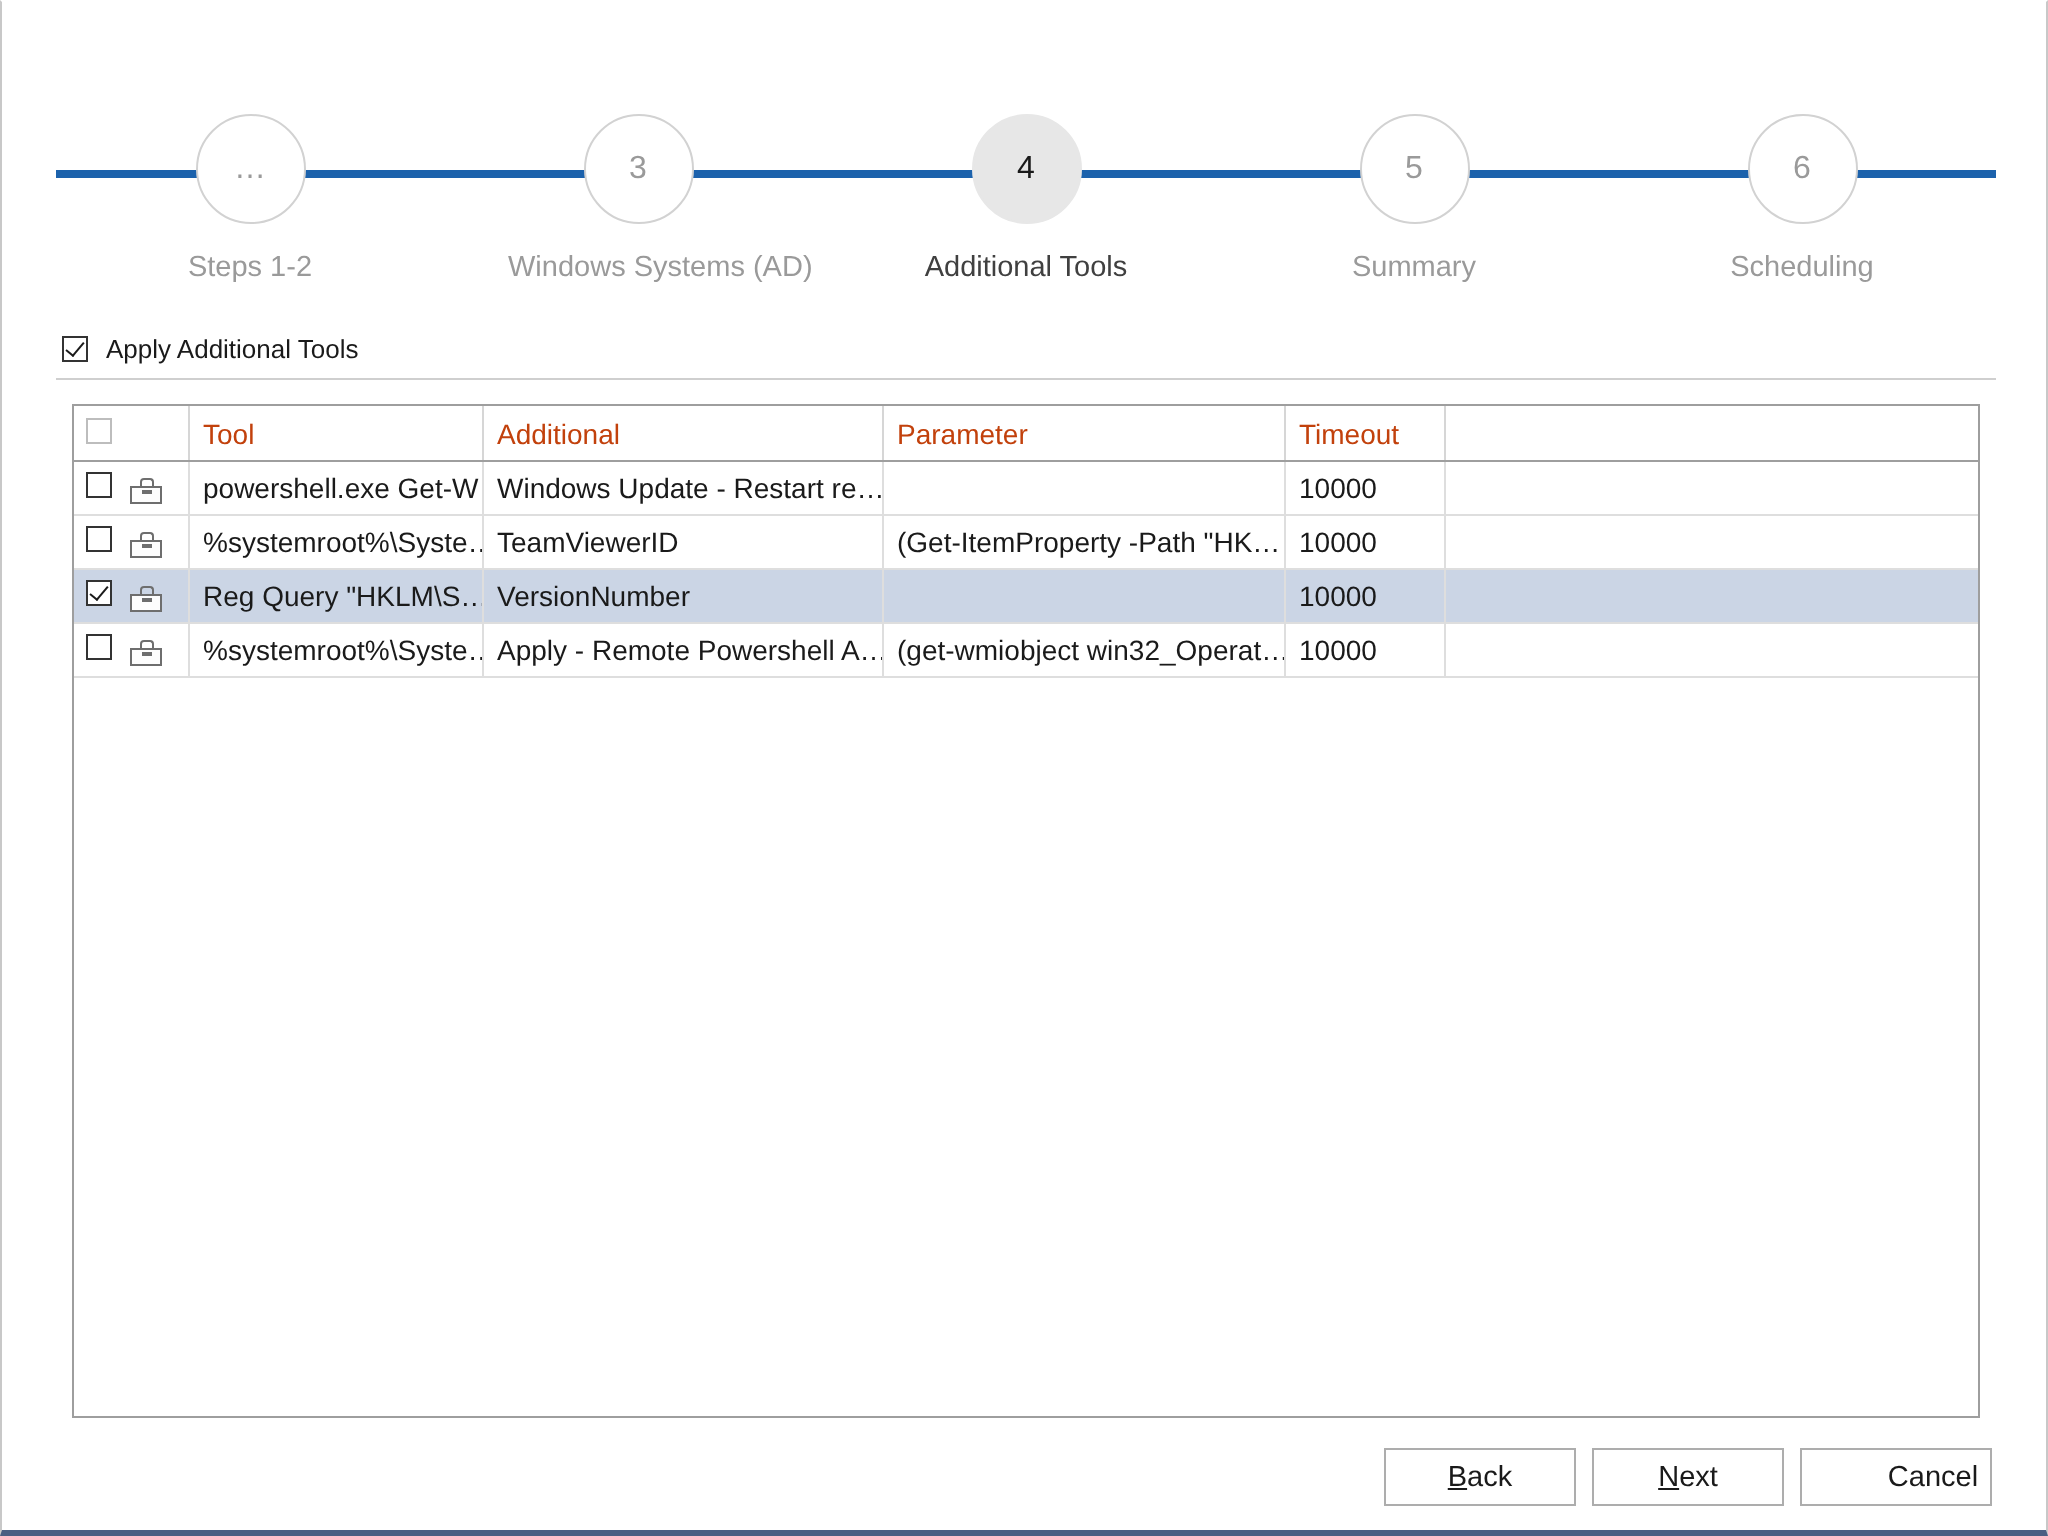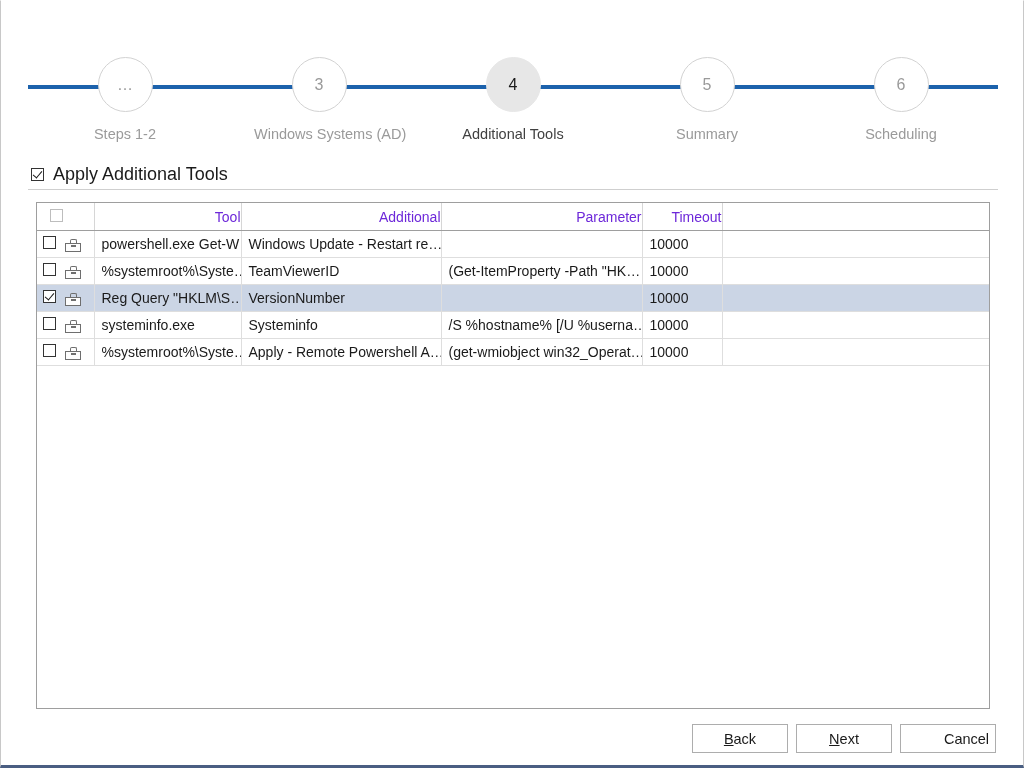--- a/index.html
+++ b/index.html
@@ -151,21 +151,21 @@
     left: 3px;
     top: 0px;
     width: 4px;
     height: 8px;
     border: solid #1a1a1a;
     border-width: 0 1.6px 1.6px 0;
     transform: rotate(40deg);
   }
   #apply-label {
     margin-left: 9px;
-    font-size: 18px;
+    font-size: 13px;
     color: #1a1a1a;
   }
 
   #divider {
     position: absolute;
     left: 27px;
     top: 188px;
     width: 970px;
     height: 1px;
     background: #cfcfcf;
@@ -194,25 +194,25 @@
   table.grid col.c-icon  { width: 31px; }
   table.grid col.c-tool  { width: 147px; }
   table.grid col.c-desc  { width: 200px; }
   table.grid col.c-param { width: 201px; }
   table.grid col.c-time  { width: 80px; }
   table.grid col.c-rest  { width: 267px; }
 
   table.grid thead th {
     height: 27px;
     font-weight: normal;
-    text-align: right;
+    text-align: left;
     padding: 0 0 0 7px;
     border-right: 1px solid #d6d6d6;
     border-bottom: 1px solid #9e9e9e;
-    color: #6d28d9;
+    color: #c2410c;
     background: #ffffff;
     vertical-align: middle;
     overflow: hidden;
     white-space: nowrap;
   }
   table.grid thead th.th-check {
     padding-left: 6px;
     border-right: none;
   }
   table.grid thead th.th-icon {
@@ -401,29 +401,20 @@
             <td class="td-icon"><span class="toolbox"><span class="tb-handle"></span><span class="tb-body"></span></span></td>
             <td>Reg Query "HKLM\S…</td>
             <td>VersionNumber</td>
             <td></td>
             <td>10000</td>
             <td class="td-rest"></td>
           </tr>
           <tr class="">
             <td class="td-check"><span class="cbox"></span></td>
             <td class="td-icon"><span class="toolbox"><span class="tb-handle"></span><span class="tb-body"></span></span></td>
-            <td>systeminfo.exe</td>
-            <td>Systeminfo</td>
-            <td>/S %hostname% [/U %userna…</td>
-            <td>10000</td>
-            <td class="td-rest"></td>
-          </tr>
-          <tr class="">
-            <td class="td-check"><span class="cbox"></span></td>
-            <td class="td-icon"><span class="toolbox"><span class="tb-handle"></span><span class="tb-body"></span></span></td>
             <td>%systemroot%\Syste…</td>
             <td>Apply - Remote Powershell A…</td>
             <td>(get-wmiobject win32_Operat…</td>
             <td>10000</td>
             <td class="td-rest"></td>
           </tr>
         </tbody>
     </table>
   </div>
 

